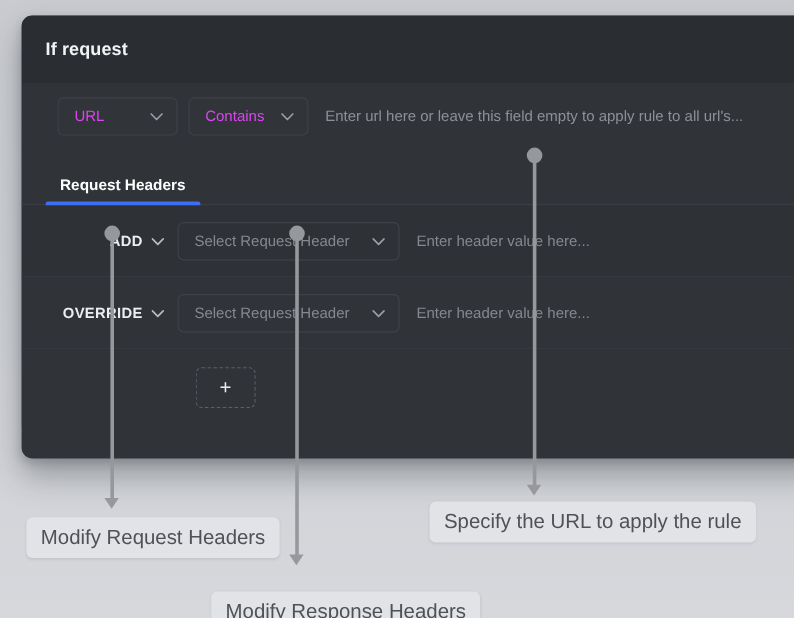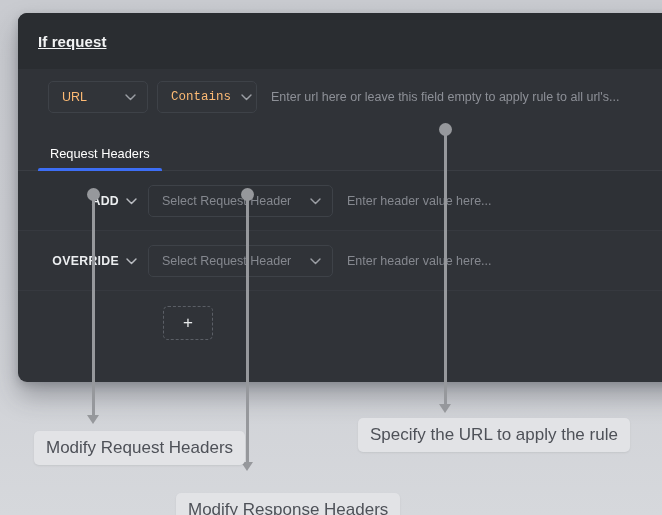--- a/index.html
+++ b/index.html
@@ -42,21 +42,20 @@
     display: flex;
     align-items: center;
     padding: 0 0 0 20px;
     box-sizing: border-box;
   }
   #card-title {
     color: #f2f3f4;
     font-size: 15px;
     font-weight: bold;
     letter-spacing: 0.1px;
-    text-decoration: underline;
   }
 
   
   .cond-row {
     height: 56px;
     display: flex;
     align-items: center;
     padding-left: 30px;
     box-sizing: border-box;
     background: #303338;
@@ -64,25 +63,25 @@
   .select-box {
     height: 32px;
     border: 1px solid #3e4248;
     border-radius: 5px;
     background: #313439;
     display: flex;
     align-items: center;
     justify-content: space-between;
     padding: 0 11px 0 13px;
     box-sizing: border-box;
-    color: #fdba74;
+    color: #d946ef;
     font-size: 12.5px;
   }
   .select-box.url-kind { width: 100px; margin-right: 9px; }
-  .select-box.match-kind { width: 100px; margin-right: 14px; font-family: Liberation Mono, monospace; }
+  .select-box.match-kind { width: 100px; margin-right: 14px; }
   .select-box .chev { margin-left: 10px; display: flex; align-items: center; }
 
   .url-input {
     flex: 1;
     color: #8d9097;
     font-size: 12.5px;
     padding-right: 20px;
     white-space: nowrap;
     overflow: hidden;
   }
@@ -107,21 +106,21 @@
   .tab {
     position: relative;
     padding: 0 12px 10px 12px;
     font-size: 12.8px;
     color: #8d9097;
     display: flex;
     align-items: center;
     gap: 7px;
     z-index: 1;
   }
-  .tab.active { color: #ffffff; font-weight: normal; }
+  .tab.active { color: #ffffff; font-weight: bold; }
   .tab.active:after {
     content: "";
     position: absolute;
     left: 0; right: 0; bottom: 0;
     height: 3px;
     background: #3d6ef5;
     border-radius: 2px 2px 0 0;
   }
   .tab-badge {
     background: #3c4046;
@@ -344,17 +343,17 @@
   <div class="stem" style="height:272px;"></div>
   <div class="arrow" style="top:274px;"></div>
 </div>
 
 <div class="pointer" style="left:445px; top:123px;">
   <div class="dot"></div>
   <div class="stem" style="height:279px;"></div>
   <div class="arrow" style="top:281px;"></div>
 </div>
 
-<div class="callout" style="left:34px; top:431px;">Modify Request Headers</div>
+<div class="callout" style="left:22px; top:431px;">Modify Request Headers</div>
 
 <div class="callout" style="left:176px; top:493px;">Modify Response Headers</div>
 
 <div class="callout" style="left:358px; top:418px;">Specify the URL to apply the rule</div>
 
 </body></html>

